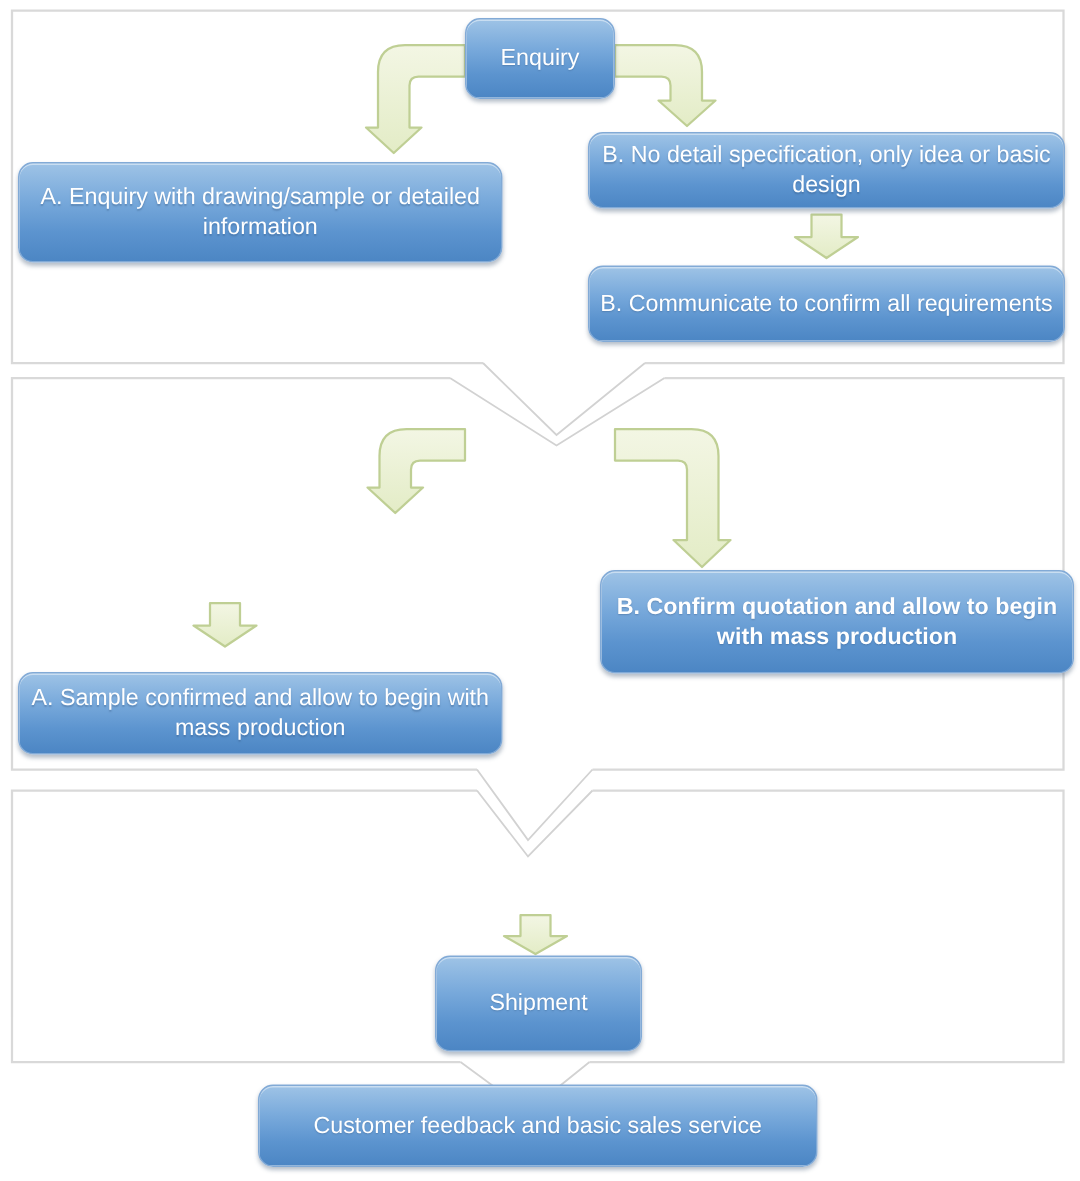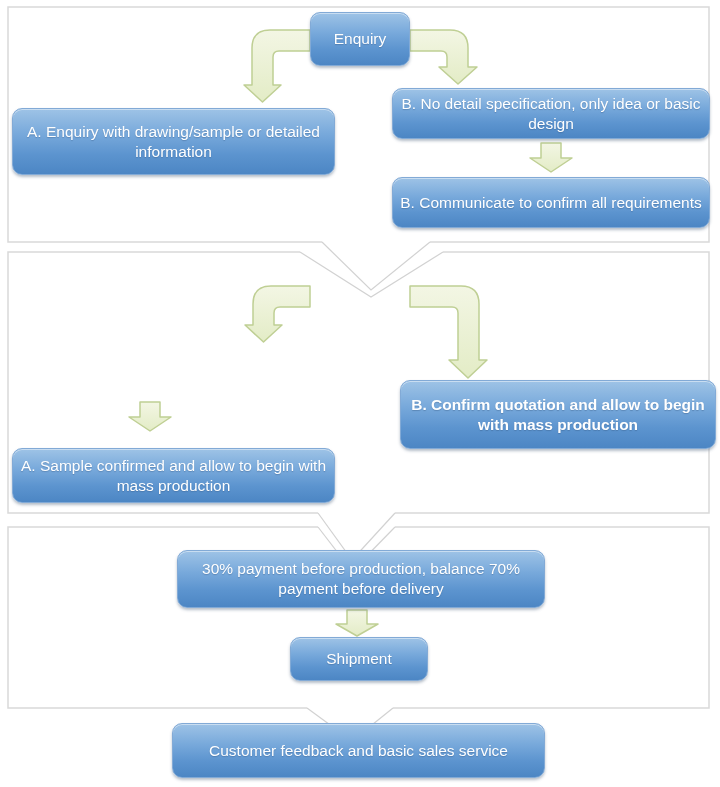--- a/index.html
+++ b/index.html
@@ -21,21 +21,21 @@
   
   .node-enquiry          {left:310px;top:12px;  width:100px;height:54px;}
   .node-enquiry-a        {left:12px; top:108px; width:323px;height:67px;}
   .node-enquiry-b        {left:392px;top:88px;  width:318px;height:51px;}
   .node-communicate      {left:392px;top:177px; width:318px;height:51px;}
   .node-quotation        {left:310px;top:265px; width:100px;height:57px;}
   .node-sample           {left:12px; top:344px; width:323px;height:56px;}
   .node-sample-confirmed {left:12px; top:433px; width:323px;height:55px;margin-top:15px;}
   .node-mass-production  {left:400px;top:380px; width:316px;height:69px;font-weight:bold;}
   .node-payment          {left:177px;top:550px; width:368px;height:58px;}
-  .node-shipment         {left:290px;top:637px; width:138px;height:44px;}
+  .node-shipment         {left:290px;top:637px; width:138px;height:64px;}
   .node-feedback         {left:172px;top:723px; width:373px;height:55px;}
 </style>
 </head>
 <body>
 
 <div id="stage">
 
   <svg class="layer" viewBox="0 0 720 787" aria-hidden="true">
     <defs>
       <linearGradient id="arrowFill" x1="0" y1="0" x2="0" y2="1">
@@ -82,23 +82,20 @@
 
 
   <div class="node node-sample-confirmed">
     <span>A. Sample confirmed and allow to begin with mass production</span>
   </div>
 
   <div class="node node-mass-production">
     <span>B. Confirm quotation and allow to begin with mass production</span>
   </div>
 
-  <div class="node node-payment">
-    <span>30% payment before production, balance 70% payment before delivery</span>
-  </div>
 
   <div class="node node-shipment">
     <span>Shipment</span>
   </div>
 
   <div class="node node-feedback">
     <span>Customer feedback and basic sales service</span>
   </div>
 
 </div>

